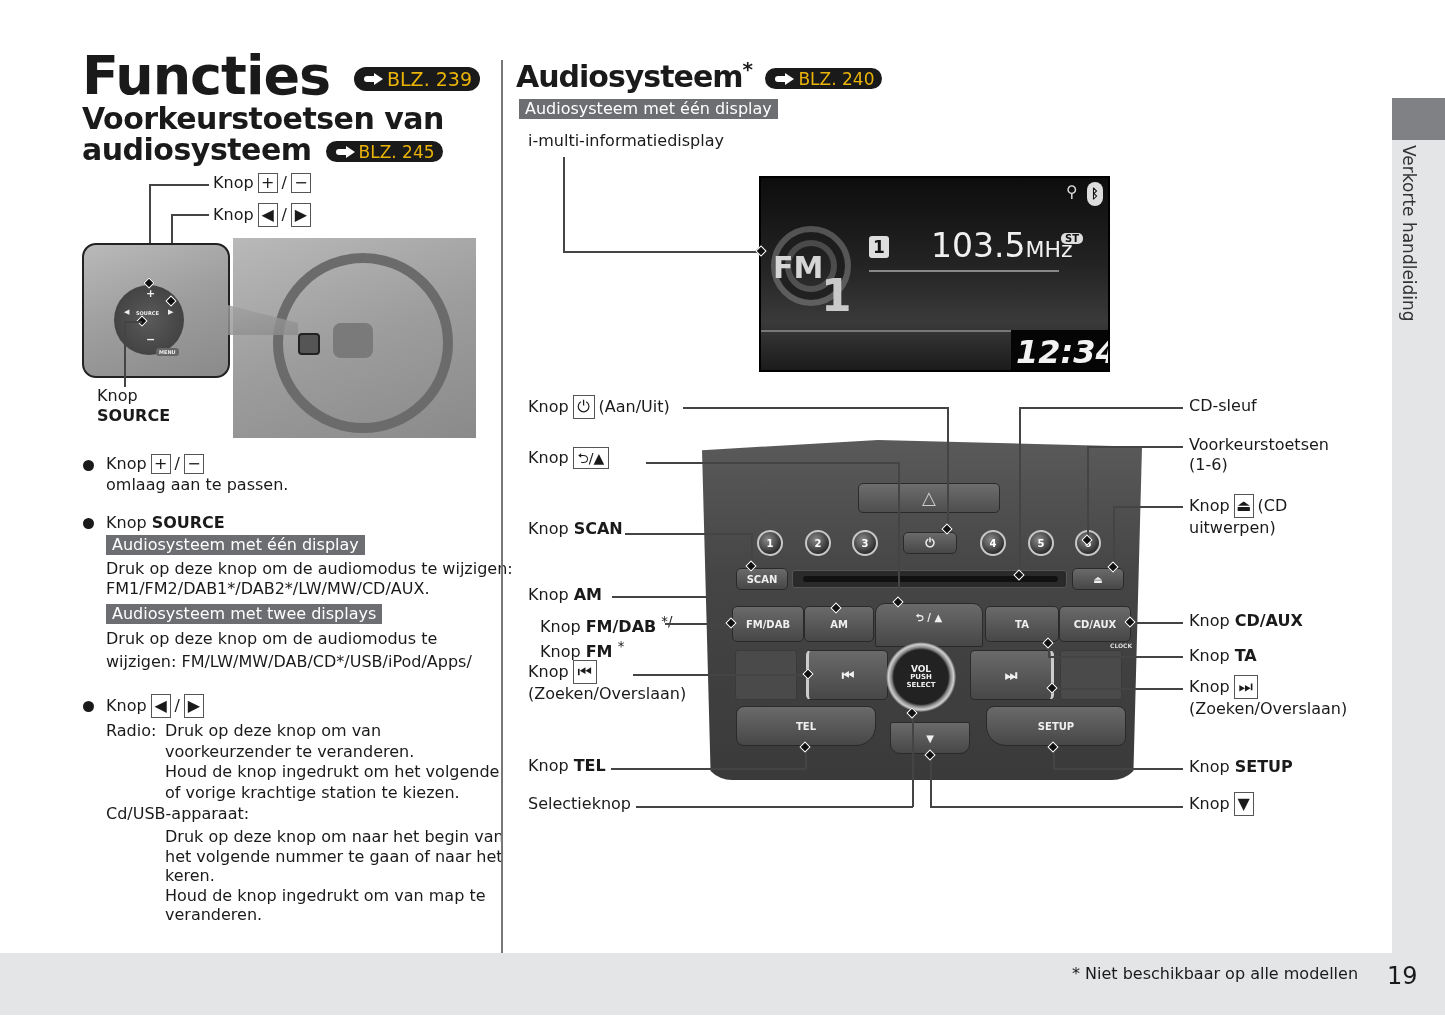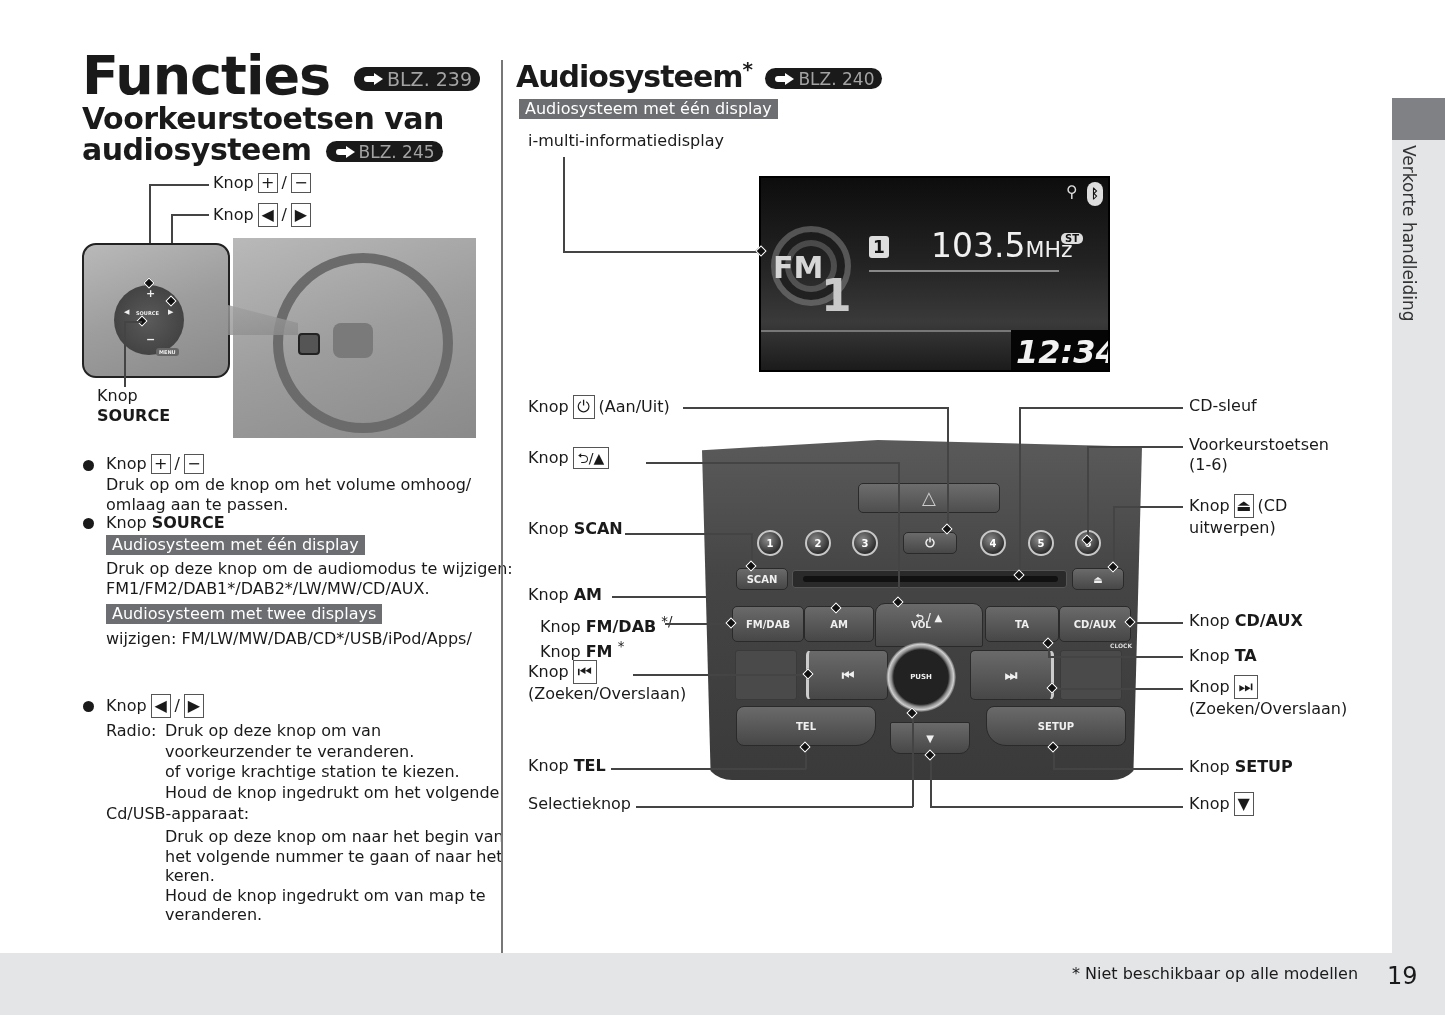--- a/index.html
+++ b/index.html
@@ -4,21 +4,21 @@
 <style>
   * { box-sizing: border-box; margin: 0; padding: 0; }
   html, body { width: 1445px; height: 1019px; background: #ffffff; overflow: hidden; }
   body { position: relative; font-family: "DejaVu Sans", sans-serif; color: #1a1a1a; }
   .abs { position: absolute; }
 
   
   .h-main { left: 82px; top: 44px; font-size: 54px; font-weight: bold; letter-spacing: -1px; line-height: 64px; }
   .h-sub { left: 82px; font-size: 30px; font-weight: bold; line-height: 32px; letter-spacing: -0.5px; }
   .h-audio { left: 516px; top: 50px; font-size: 30px; font-weight: bold; letter-spacing: -1px; line-height: 38px; }
-  .ref-pill { display: inline-flex; align-items: center; background: #1a1a1a; color: #a3a3a3; border-radius: 12px; font-weight: normal; letter-spacing: 0; vertical-align: middle; }
+  .ref-pill { display: inline-flex; align-items: center; background: #1a1a1a; color: #eab308; border-radius: 12px; font-weight: normal; letter-spacing: 0; vertical-align: middle; }
   .ref-pill .arr { display: inline-block; width: 0; height: 0; border-top: 6px solid transparent; border-bottom: 6px solid transparent; border-left: 9px solid #fff; margin-left: 4px; position: relative; }
   .ref-pill .arr::before { content: ""; position: absolute; left: -19px; top: -3px; width: 11px; height: 6px; background: #fff; border-radius: 3px 0 0 3px; }
   .ref-pill .txt { padding: 0 8px 0 4px; }
 
   .gray-tag { background: #6d6e71; color: #fff; font-size: 16px; line-height: 20px; padding: 0 6px; display: inline-block; }
 
   .txt15 { font-size: 16px; line-height: 20px; }
   .kbox { display: inline-flex; align-items: center; justify-content: center; border: 1px solid #555; width: 20px; height: 20px; font-size: 16px; line-height: 1; vertical-align: middle; background: #fff; }
   .kbox.wide { width: auto; padding: 0 4px; }
 
@@ -109,52 +109,52 @@
 <div class="abs" style="left:228px; top:305px; width:70px; height:30px; background:linear-gradient(170deg, rgba(160,160,160,0.8), rgba(140,140,140,0.8)); clip-path:polygon(0 0,100% 60%,100% 100%,0 100%);"></div>
 
 <div class="abs bullet" style="left:83px; top:460px;"></div>
 <div class="abs txt15" style="left:106px; top:454px; display:flex; align-items:center; gap:4px;">
   <span>Knop</span>
   <span class="kbox">+</span>
   <span>/</span>
   <span class="kbox">−</span>
 </div>
 <div class="abs txt15" style="left:106px; top:475px;">
-  <div>Druk op om de knop om het volume omhoog/</div>
   <div>omlaag aan te passen.</div>
 </div>
 
 <div class="abs bullet" style="left:83px; top:518px;"></div>
 <div class="abs txt15" style="left:106px; top:513px;">
   <span>Knop</span>
   <b>SOURCE</b>
 </div>
 <div class="abs gray-tag" style="left:106px; top:535px;">Audiosysteem met één display</div>
 <div class="abs txt15" style="left:106px; top:559px;">
   <div>Druk op deze knop om de audiomodus te wijzigen:</div>
   <div>FM1/FM2/DAB1*/DAB2*/LW/MW/CD/AUX.</div>
 </div>
 <div class="abs gray-tag" style="left:106px; top:604px;">Audiosysteem met twee displays</div>
 <div class="abs txt15" style="left:106px; top:627px; line-height:23px;">
+  <div>Druk op deze knop om de audiomodus te</div>
   <div>wijzigen: FM/LW/MW/DAB/CD*/USB/iPod/Apps/</div>
 </div>
 
 <div class="abs bullet" style="left:83px; top:701px;"></div>
 <div class="abs txt15" style="left:106px; top:694px; display:flex; align-items:center; gap:4px;">
   <span>Knop</span>
   <span class="kbox" style="height:24px;">◀</span>
   <span>/</span>
   <span class="kbox" style="height:24px;">▶</span>
 </div>
 <div class="abs txt15" style="left:106px; top:721px;">Radio:</div>
 <div class="abs txt15" style="left:165px; top:721px; line-height:20.5px;">
   <div>Druk op deze knop om van</div>
   <div>voorkeurzender te veranderen.</div>
+  <div>Houd de knop ingedrukt om het volgende</div>
   <div>of vorige krachtige station te kiezen.</div>
-  <div>Houd de knop ingedrukt om het volgende</div>
 </div>
 <div class="abs txt15" style="left:106px; top:804px;">Cd/USB-apparaat:</div>
 <div class="abs txt15" style="left:165px; top:827px; line-height:19.5px;">
   <div>Druk op deze knop om naar het begin van</div>
   <div>het volgende nummer te gaan of naar het</div>
   <div>keren.</div>
   <div>Houd de knop ingedrukt om van map te</div>
   <div>veranderen.</div>
 </div>
 
@@ -283,21 +283,21 @@
 <div class="pbtn" style="left:875px; top:603px; width:108px; height:44px; border-radius:10px 10px 2px 2px; align-items:flex-start; padding-top:6px;">⮌ / ▲</div>
 <div class="pbtn" style="left:985px; top:606px; width:74px; height:36px;">TA</div>
 <div class="pbtn" style="left:1059px; top:606px; width:72px; height:36px;">CD/AUX</div>
 <div class="abs" style="left:1110px; top:642px; color:#ddd; font-size:6px; font-weight:bold;">CLOCK</div>
 
 <div class="abs" style="left:735px; top:650px; width:62px; height:50px; background:#4a4a4a; border:1px solid #3a3a3a; border-radius:3px;"></div>
 <div class="abs" style="left:1060px; top:650px; width:62px; height:50px; background:#4a4a4a; border:1px solid #3a3a3a; border-radius:3px;"></div>
 <div class="pbtn" style="left:806px; top:650px; width:82px; height:50px; font-size:14px; border-left:3px solid #ccc;">⏮</div>
 <div class="pbtn" style="left:970px; top:650px; width:84px; height:50px; font-size:14px; border-right:3px solid #ccc;">⏭</div>
 
-<div class="abs" style="left:886px; top:642px; width:70px; height:70px; border-radius:50%; background:radial-gradient(circle,#222 55%,#888 60%,#cfcfcf 66%,#333 72%,#1a1a1a 100%); display:flex; flex-direction:column; align-items:center; justify-content:center; color:#eee; font-weight:bold; line-height:8px;gap:44px;">
+<div class="abs" style="left:886px; top:642px; width:70px; height:70px; border-radius:50%; background:radial-gradient(circle,#222 55%,#888 60%,#cfcfcf 66%,#333 72%,#1a1a1a 100%); display:flex; flex-direction:column; align-items:center; justify-content:center; color:#eee; font-weight:bold; line-height:8px;">
   <span style="font-size:9px;">VOL</span>
   <span style="font-size:7px;">PUSH</span>
   <span style="font-size:7px;">SELECT</span>
 </div>
 
 <div class="pbtn" style="left:736px; top:706px; width:140px; height:40px; border-radius:8px 8px 20px 8px;">TEL</div>
 <div class="pbtn" style="left:986px; top:706px; width:140px; height:40px; border-radius:8px 8px 8px 20px;">SETUP</div>
 <div class="pbtn" style="left:890px; top:722px; width:80px; height:32px; border-radius:2px 2px 10px 10px; font-size:10px;">▼</div>
 
 <div class="hline" style="left:683px; top:407px; width:265px;"></div>

